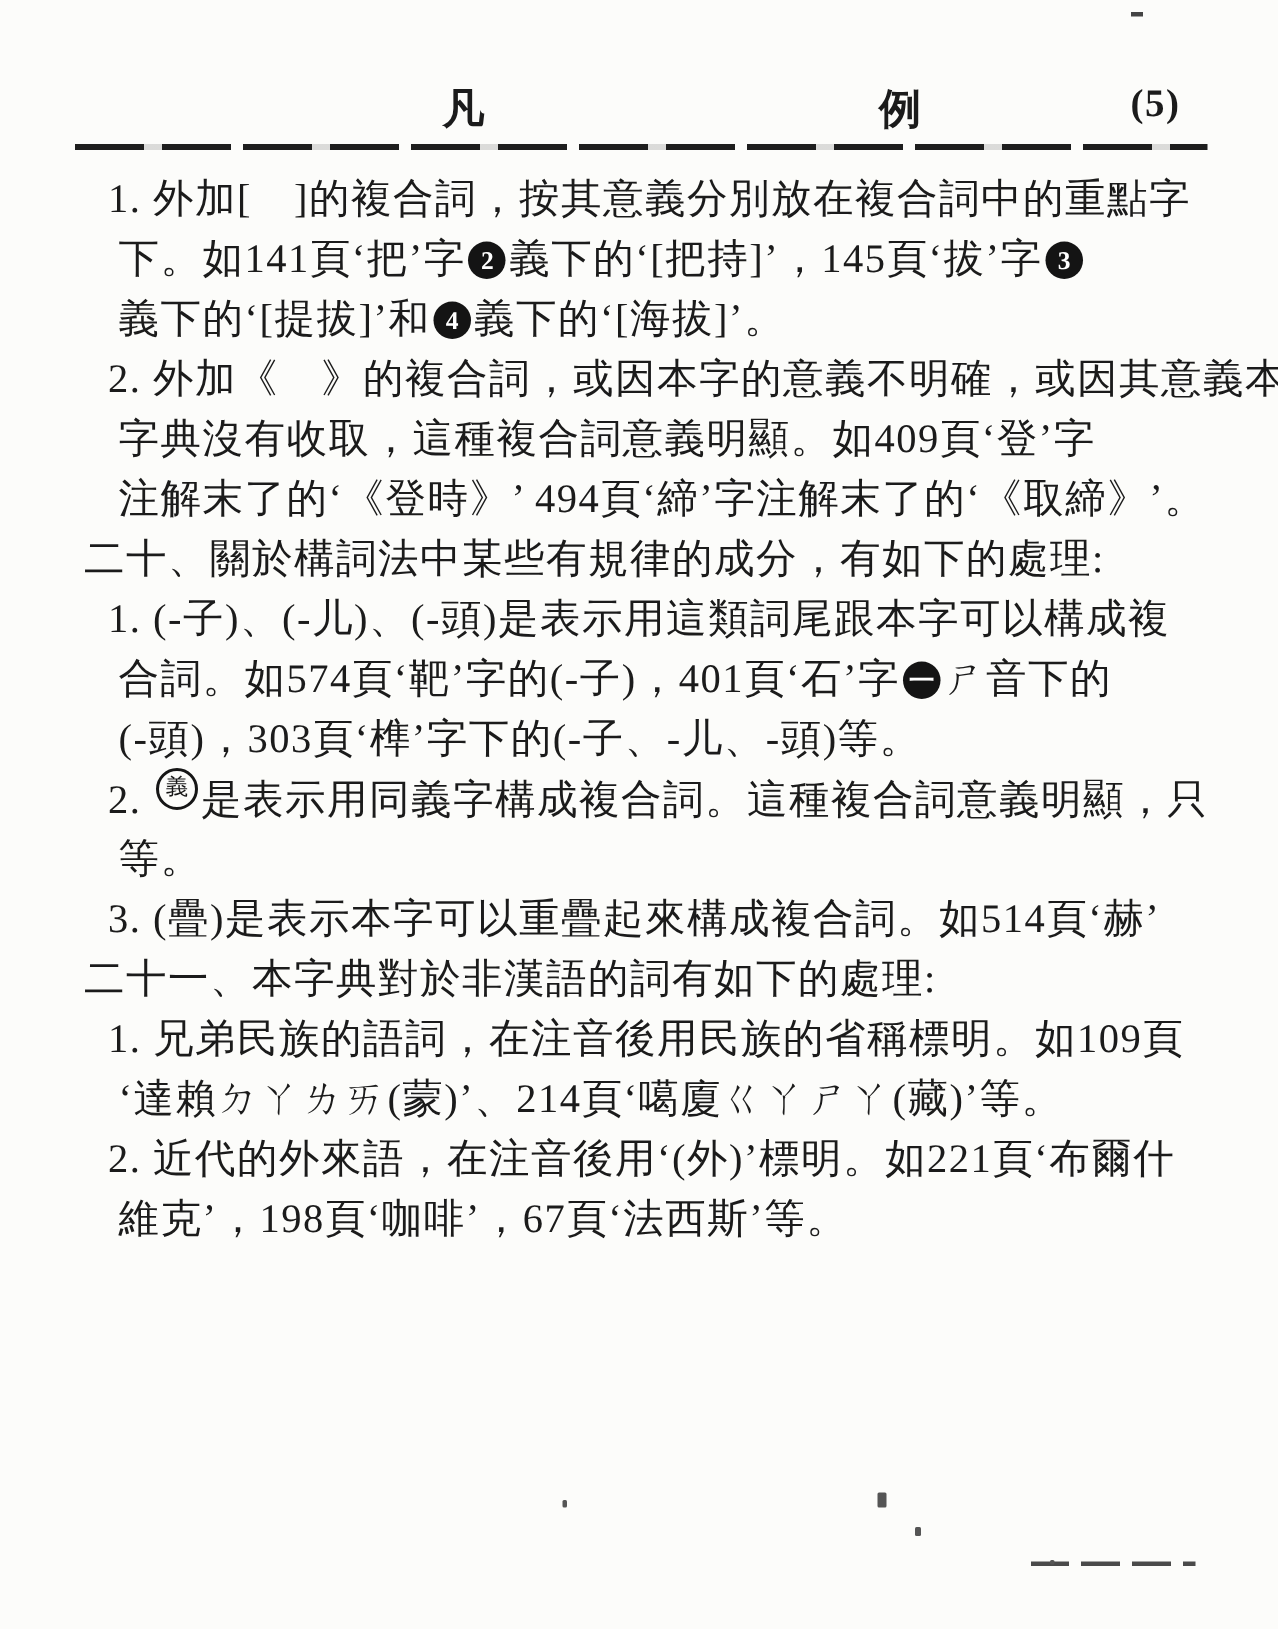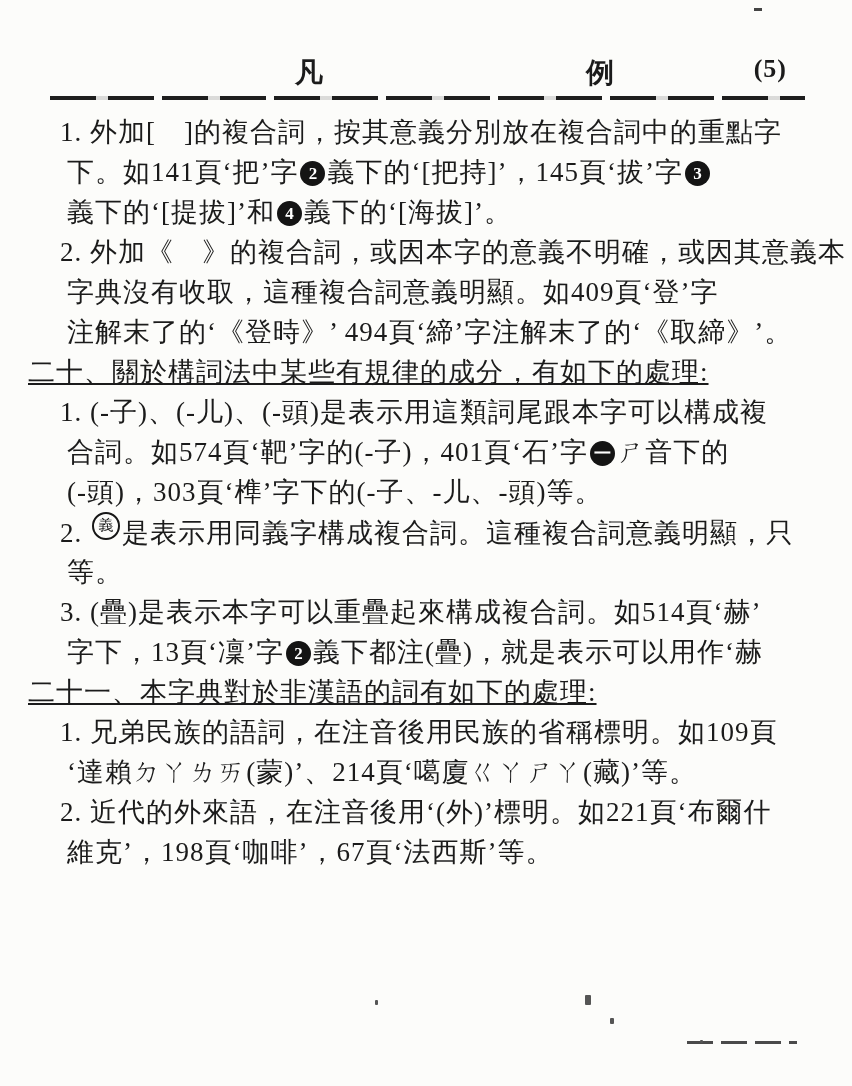--- a/index.html
+++ b/index.html
@@ -19,26 +19,26 @@
     font-size:28px;font-weight:bold;letter-spacing:1px;
   }
   .htitle{position:absolute;left:240px;top:0;width:320px;display:flex;justify-content:space-between;}
   .pagenum{position:absolute;right:18px;top:0;font-size:26px;}
   .rule{
     position:absolute;top:96px;left:50px;width:755px;height:4px;
     background:repeating-linear-gradient(90deg,#1e1e1e 0 46px,rgba(30,30,30,.15) 46px 58px,#1e1e1e 58px 104px,transparent 104px 112px);
   }
   
   .textbody{
-    position:absolute;top:112px;left:28px;width:800px;
+    position:absolute;top:112px;left:40px;width:800px;
     font-size:27px;line-height:40px;letter-spacing:1px;
     white-space:nowrap;
   }
   .line{height:40px;}
-  .line.sec{margin-left:0;text-decoration:underline;}
+  .line.sec{margin-left:16px;}
   .line.num{margin-left:32px;}
   .line.cont{margin-left:39px;}
   
   .bnum{
     display:inline-block;width:25px;height:25px;margin:0 2px;
     background:#141414;color:#fff;border-radius:50%;
     font-size:17px;line-height:25px;text-align:center;font-weight:bold;
     letter-spacing:0;vertical-align:2px;
   }
   
@@ -78,21 +78,20 @@
       <div class="line num"><span>2. 外加《　》的複合詞，或因本字的意義不明確，或因其意義本</span></div>
       <div class="line cont"><span>字典沒有收取，這種複合詞意義明顯。如409頁‘登’字</span></div>
       <div class="line cont"><span>注解末了的‘《登時》’ 494頁‘締’字注解末了的‘《取締》’。</span></div>
       <div class="line sec"><span>二十、關於構詞法中某些有規律的成分，有如下的處理:</span></div>
       <div class="line num"><span>1. (-子)、(-儿)、(-頭)是表示用這類詞尾跟本字可以構成複</span></div>
       <div class="line cont"><span>合詞。如574頁‘靶’字的(-子)，401頁‘石’字</span><span class="bnum">一</span><span>ㄕ音下的</span></div>
       <div class="line cont"><span>(-頭)，303頁‘榫’字下的(-子、-儿、-頭)等。</span></div>
       <div class="line num"><span>2. </span><span class="circ">義</span><span>是表示用同義字構成複合詞。這種複合詞意義明顯，只</span></div>
       <div class="line cont"><span>等。</span></div>
       <div class="line num"><span>3. (疊)是表示本字可以重疊起來構成複合詞。如514頁‘赫’</span></div>
-      <div class="line cont"><span>字下，13頁‘凜’字</span><span class="bnum">2</span><span>義下都注(疊)，就是表示可以用作‘赫</span></div>
       <div class="line sec"><span>二十一、本字典對於非漢語的詞有如下的處理:</span></div>
       <div class="line num"><span>1. 兄弟民族的語詞，在注音後用民族的省稱標明。如109頁</span></div>
       <div class="line cont"><span>‘達賴ㄉㄚㄌㄞ(蒙)’、214頁‘噶廈ㄍㄚㄕㄚ(藏)’等。</span></div>
       <div class="line num"><span>2. 近代的外來語，在注音後用‘(外)’標明。如221頁‘布爾什</span></div>
       <div class="line cont"><span>維克’，198頁‘咖啡’，67頁‘法西斯’等。</span></div>
     </div>
 
   <div class="tick-tr"></div>
   <div class="dash-br"></div>
   <div class="speck" style="left:585px;top:995px;width:6px;height:10px;"></div>

